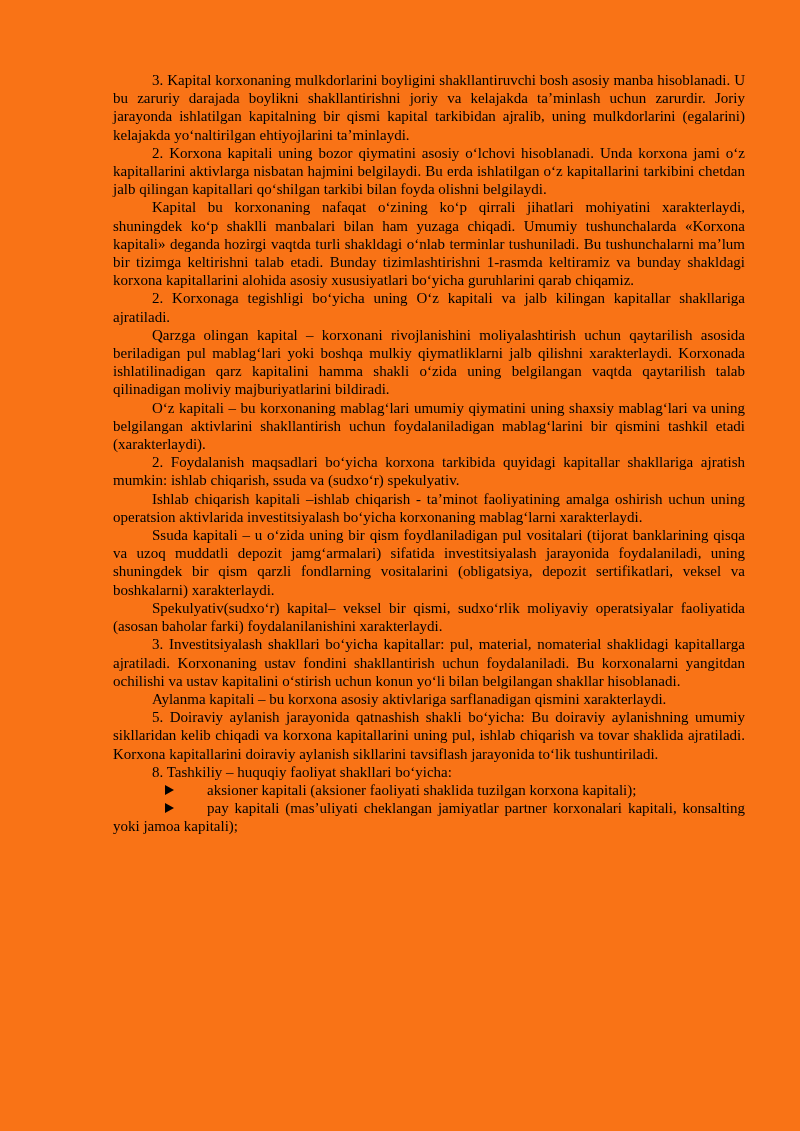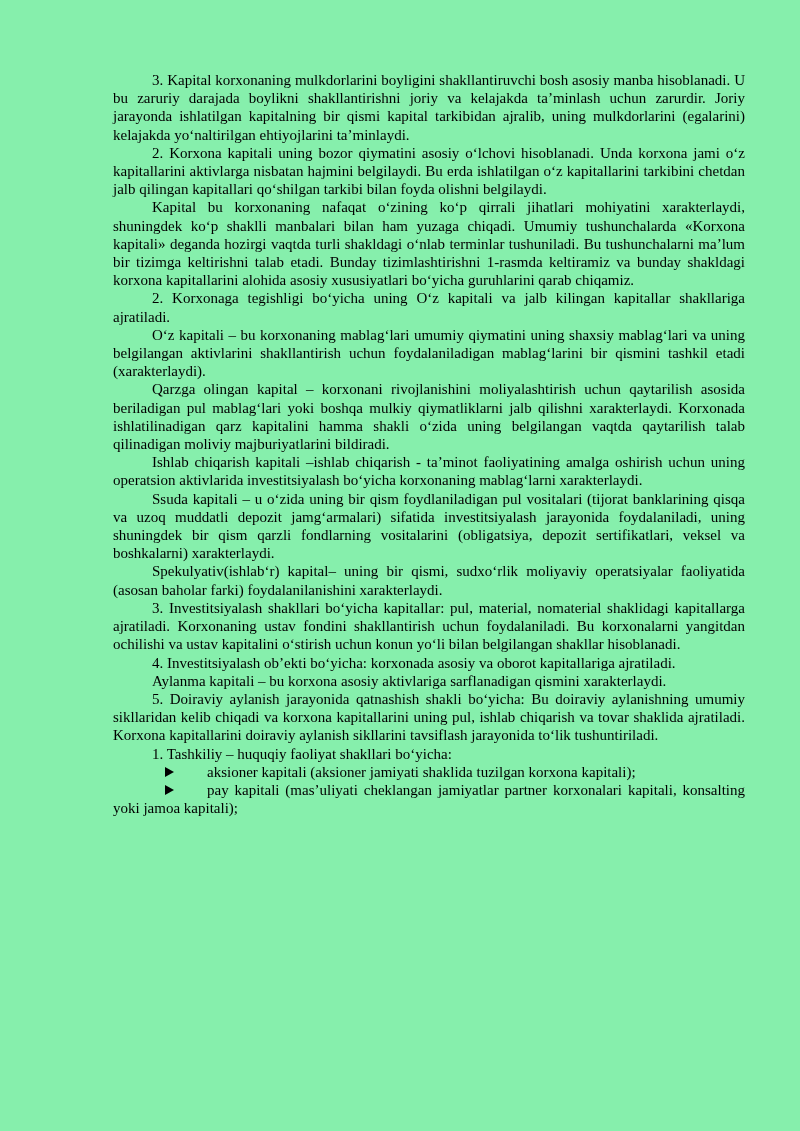--- a/index.html
+++ b/index.html
@@ -6,21 +6,21 @@
   html, body {
     background: #ffffff;
     font-family: "Liberation Serif", "DejaVu Serif", serif;
     color: #000000;
   }
   .page {
     position: relative;
     width: 800px;
     min-height: 1131px;
     margin: 0 auto;
-    background: #86efac;
+    background: #f97316;
     padding: 71px 55px 60px 113px;
   }
   .para {
     font-size: 15px;
     line-height: 18.2px;
     text-align: justify;
     text-indent: 39px;
     letter-spacing: 0;
   }
   .para.bullet {
@@ -38,25 +38,25 @@
   }
 </style>
 </head>
 <body>
 
 <div class="page">
   <p class="para">3. Kapital korxonaning mulkdorlarini boyligini shakllantiruvchi bosh asosiy manba hisoblanadi. U bu zaruriy darajada boylikni shakllantirishni joriy va kelajakda ta’minlash uchun zarurdir. Joriy jarayonda ishlatilgan kapitalning bir qismi kapital tarkibidan ajralib, uning mulkdorlarini (egalarini) kelajakda yo‘naltirilgan ehtiyojlarini ta’minlaydi.</p>
   <p class="para">2. Korxona kapitali uning bozor qiymatini asosiy o‘lchovi hisoblanadi. Unda korxona jami o‘z kapitallarini aktivlarga nisbatan hajmini belgilaydi. Bu erda ishlatilgan o‘z kapitallarini tarkibini chetdan jalb qilingan kapitallari qo‘shilgan tarkibi bilan foyda olishni belgilaydi.</p>
   <p class="para">Kapital bu korxonaning nafaqat o‘zining ko‘p qirrali jihatlari mohiyatini xarakterlaydi, shuningdek ko‘p shaklli manbalari bilan ham yuzaga chiqadi. Umumiy tushunchalarda «Korxona kapitali» deganda hozirgi vaqtda turli shakldagi o‘nlab terminlar tushuniladi. Bu tushunchalarni ma’lum bir tizimga keltirishni talab etadi. Bunday tizimlashtirishni 1-rasmda keltiramiz va bunday shakldagi korxona kapitallarini alohida asosiy xususiyatlari bo‘yicha guruhlarini qarab chiqamiz.</p>
   <p class="para">2. Korxonaga tegishligi bo‘yicha uning O‘z kapitali va jalb kilingan kapitallar shakllariga ajratiladi.</p>
+  <p class="para">Qarzga olingan kapital – korxonani rivojlanishini moliyalashtirish uchun qaytarilish asosida beriladigan pul mablag‘lari yoki boshqa mulkiy qiymatliklarni jalb qilishni xarakterlaydi. Korxonada ishlatilinadigan qarz kapitalini hamma shakli o‘zida uning belgilangan vaqtda qaytarilish talab qilinadigan moliviy majburiyatlarini bildiradi.</p>
   <p class="para">O‘z kapitali – bu korxonaning mablag‘lari umumiy qiymatini uning shaxsiy mablag‘lari va uning belgilangan aktivlarini shakllantirish uchun foydalaniladigan mablag‘larini bir qismini tashkil etadi (xarakterlaydi).</p>
-  <p class="para">Qarzga olingan kapital – korxonani rivojlanishini moliyalashtirish uchun qaytarilish asosida beriladigan pul mablag‘lari yoki boshqa mulkiy qiymatliklarni jalb qilishni xarakterlaydi. Korxonada ishlatilinadigan qarz kapitalini hamma shakli o‘zida uning belgilangan vaqtda qaytarilish talab qilinadigan moliviy majburiyatlarini bildiradi.</p>
+  <p class="para">2. Foydalanish maqsadlari bo‘yicha korxona tarkibida quyidagi kapitallar shakllariga ajratish mumkin: ishlab chiqarish, ssuda va (sudxo‘r) spekulyativ.</p>
   <p class="para">Ishlab chiqarish kapitali –ishlab chiqarish - ta’minot faoliyatining amalga oshirish uchun uning operatsion aktivlarida investitsiyalash bo‘yicha korxonaning mablag‘larni xarakterlaydi.</p>
   <p class="para">Ssuda kapitali – u o‘zida uning bir qism foydlaniladigan pul vositalari (tijorat banklarining qisqa va uzoq muddatli depozit jamg‘armalari) sifatida investitsiyalash jarayonida foydalaniladi, uning shuningdek bir qism qarzli fondlarning vositalarini (obligatsiya, depozit sertifikatlari, veksel va boshkalarni) xarakterlaydi.</p>
-  <p class="para">Spekulyativ(ishlab‘r) kapital– uning bir qismi, sudxo‘rlik moliyaviy operatsiyalar faoliyatida (asosan baholar farki) foydalanilanishini xarakterlaydi.</p>
+  <p class="para">Spekulyativ(sudxo‘r) kapital– veksel bir qismi, sudxo‘rlik moliyaviy operatsiyalar faoliyatida (asosan baholar farki) foydalanilanishini xarakterlaydi.</p>
   <p class="para">3. Investitsiyalash shakllari bo‘yicha kapitallar: pul, material, nomaterial shaklidagi kapitallarga ajratiladi. Korxonaning ustav fondini shakllantirish uchun foydalaniladi. Bu korxonalarni yangitdan ochilishi va ustav kapitalini o‘stirish uchun konun yo‘li bilan belgilangan shakllar hisoblanadi.</p>
-  <p class="para">4. Investitsiyalash ob’ekti bo‘yicha: korxonada asosiy va oborot kapitallariga ajratiladi.</p>
   <p class="para">Aylanma kapitali – bu korxona asosiy aktivlariga sarflanadigan qismini xarakterlaydi.</p>
   <p class="para">5. Doiraviy aylanish jarayonida qatnashish shakli bo‘yicha: Bu doiraviy aylanishning umumiy sikllaridan kelib chiqadi va korxona kapitallarini uning pul, ishlab chiqarish va tovar shaklida ajratiladi. Korxona kapitallarini doiraviy aylanish sikllarini tavsiflash jarayonida to‘lik tushuntiriladi.</p>
-  <p class="para">1. Tashkiliy – huquqiy faoliyat shakllari bo‘yicha:</p>
-  <p class="para bullet"><span class="bullet-icon"></span><span>aksioner kapitali (aksioner jamiyati shaklida tuzilgan korxona kapitali);</span></p>
+  <p class="para">8. Tashkiliy – huquqiy faoliyat shakllari bo‘yicha:</p>
+  <p class="para bullet"><span class="bullet-icon"></span><span>aksioner kapitali (aksioner faoliyati shaklida tuzilgan korxona kapitali);</span></p>
   <p class="para bullet"><span class="bullet-icon"></span><span>pay kapitali (mas’uliyati cheklangan jamiyatlar partner korxonalari kapitali, konsalting yoki jamoa kapitali);</span></p>
 </div>
 
 </body></html>

